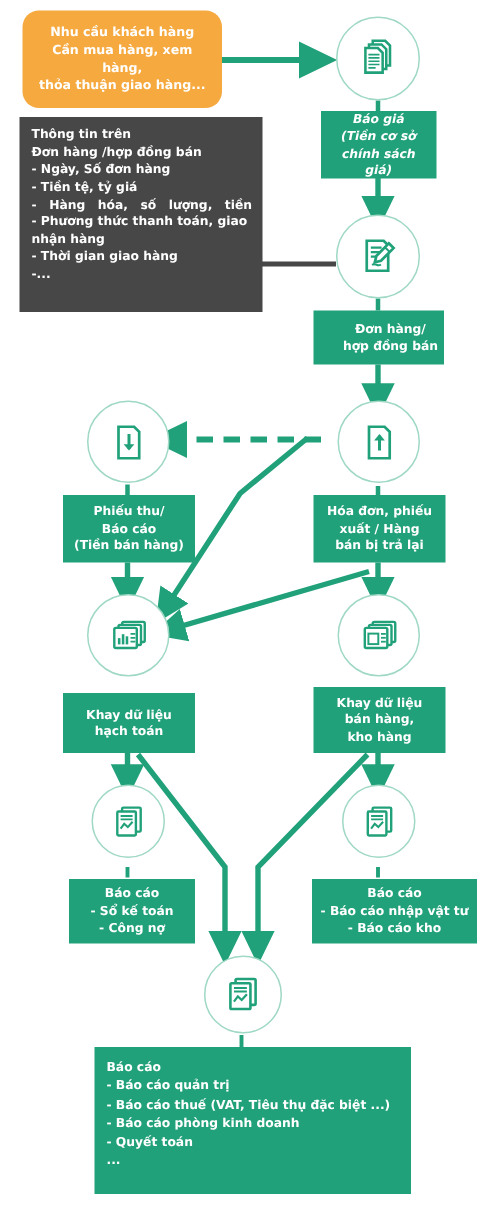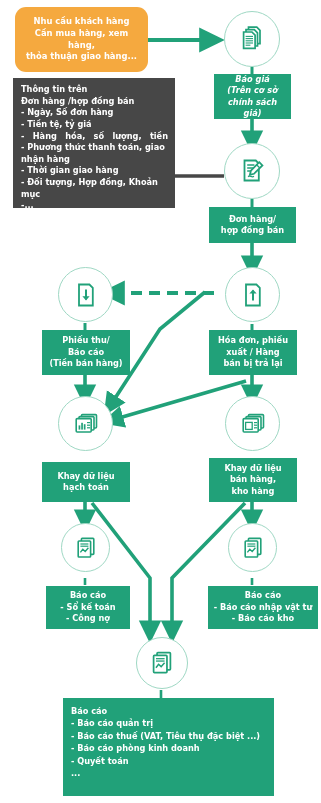--- a/index.html
+++ b/index.html
@@ -116,21 +116,20 @@
   </div>
 
   <div class="node dark-box" style="left:13px;top:78px;width:162px;height:130px;">
     <span class="ln">Thông tin trên</span>
     <span class="ln">Đơn hàng /hợp đồng bán</span>
     <span class="ln">- Ngày, Số đơn hàng</span>
     <span class="ln">- Tiền tệ, tỷ giá</span>
     <span class="ln just">- Hàng hóa, số lượng, tiền</span>
     <span class="ln">- Phương thức thanh toán, giao nhận hàng</span>
     <span class="ln">- Thời gian giao hàng</span>
-    <span class="ln">- Đối tượng, Hợp đồng, Khoản mục</span>
     <span class="ln">-...</span>
   </div>
 
   <div class="node circle" style="left:224px;top:11px;width:56px;height:56px;">
     <span>
       <svg width="30" height="30" viewBox="0 0 30 30">
         <g fill="none" stroke="#21A179" stroke-width="1.7">
           <path d="M11.5 3.2 h8.3 l3.2 3.2 v13.2 h-11.5 z"></path>
           <path d="M9 5.6 h8.3 l3.2 3.2 v13.2 h-11.5 z" fill="#fff"></path>
           <path d="M6.6 8 h8.3 l3.2 3.2 v13.2 h-11.5 z" fill="#fff"></path>
@@ -142,42 +141,42 @@
           <line x1="8.6" y1="19" x2="16" y2="19"></line>
           <line x1="8.6" y1="21.2" x2="13.4" y2="21.2"></line>
         </g>
       </svg>
     </span>
   </div>
 
   <div class="node green-box" style="left:214px;top:74px;width:77px;height:45px;font-style:italic;">
     <div>
       <span class="txtline">Báo giá</span>
-      <span class="txtline">(Trên cơ sở</span>
+      <span class="txtline">(Tiền cơ sở</span>
       <span class="txtline">chính sách giá)</span>
     </div>
   </div>
 
   <div class="node circle" style="left:224px;top:143px;width:56px;height:56px;">
     <span>
       <svg width="30" height="30" viewBox="0 0 30 30">
         <path d="M7.5 4.5 h11.3 l3 3 v17 h-14.3 z" fill="none" stroke="#21A179" stroke-width="1.8"></path>
         <g stroke="#21A179" stroke-width="1.5">
           <line x1="10.2" y1="9" x2="17.4" y2="9"></line>
           <line x1="10.2" y1="12" x2="17.4" y2="12"></line>
           <line x1="10.2" y1="15" x2="15" y2="15"></line>
         </g>
         <path d="M11 20.6 c2.4,-1.6 3.6,1.4 6,-0.3" fill="none" stroke="#21A179" stroke-width="1.3"></path>
         <path d="M22.2 6.2 l3.2 3.2 l-8.4 8.4 l-4.1 1 l1 -4.1 z" fill="#fff" stroke="#21A179" stroke-width="1.8"></path>
         <path d="M19.6 8.8 l3.2 3.2" stroke="#21A179" stroke-width="1.3"></path>
       </svg>
     </span>
   </div>
 
-  <div class="node green-box" style="left:209px;top:207px;width:87px;height:36px;">
+  <div class="node green-box" style="left:209px;top:207px;width:87px;height:36px;justify-content:flex-end;">
     <div>
       <span class="txtline">Đơn hàng/</span>
       <span class="txtline">hợp đồng bán</span>
     </div>
   </div>
 
   <div class="node circle" style="left:58px;top:267px;width:55px;height:55px;">
     <span>
       <svg width="28" height="28" viewBox="0 0 28 28">
         <path d="M7 3.5 h10.4 l3.4 3.4 v17.6 h-13.8 z" fill="none" stroke="#21A179" stroke-width="1.8"></path>

